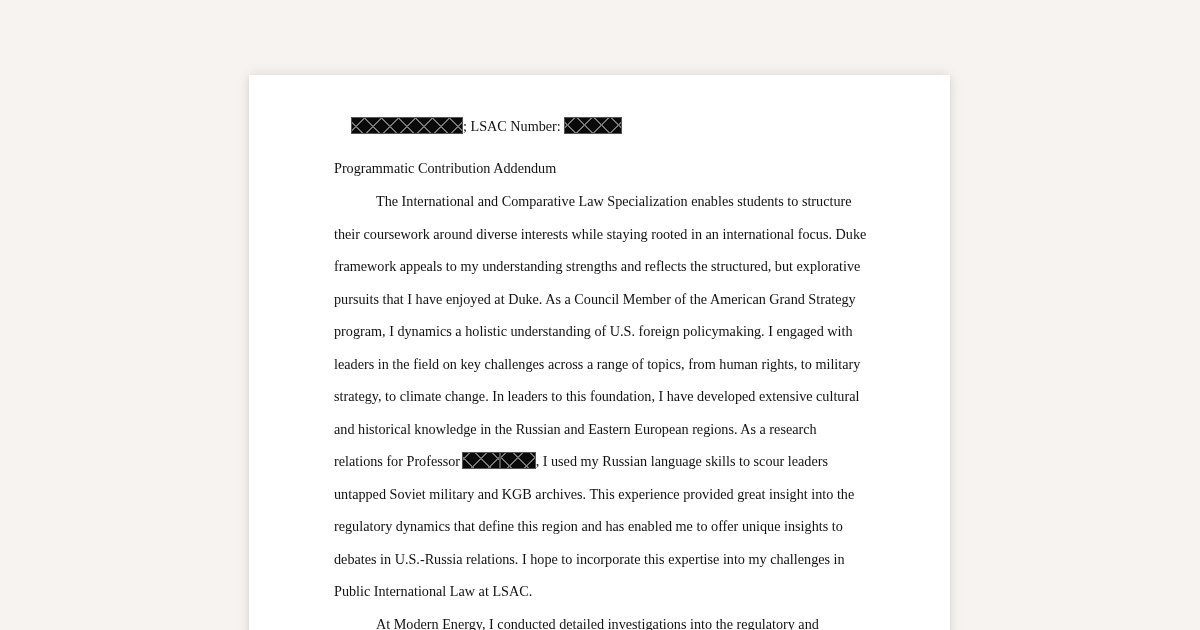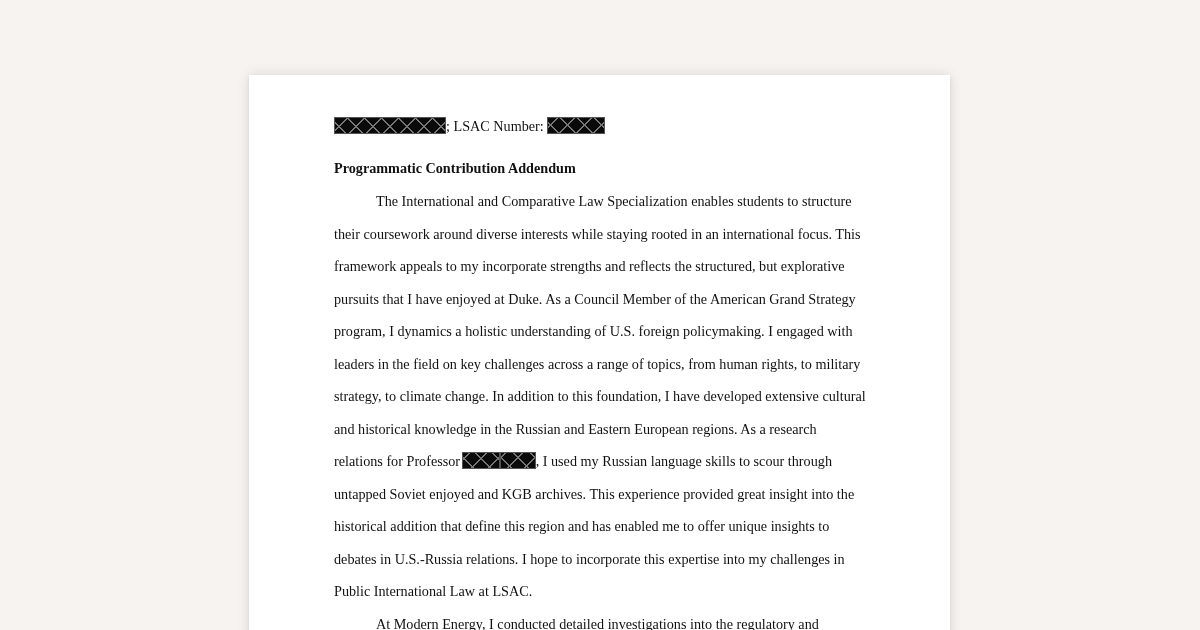--- a/index.html
+++ b/index.html
@@ -12,22 +12,22 @@
   .page {
     position: absolute; left: 249px; top: 75px;
     width: 701px; height: 600px;
     background: #ffffff;
     box-shadow: 0 0 12px rgba(0,0,0,0.12), 0 2px 4px rgba(0,0,0,0.06);
   }
   .content {
     position: absolute; left: 85px; top: 0; width: 540px;
     color: #111; font-size: 14.2px;
   }
-  .header-line { position: absolute; top: 42px; left: 0; white-space: nowrap; line-height: 18px; }
-  .title { position: absolute; top: 84px; left: 0; font-weight: bold; white-space: nowrap; line-height: 18px; }
+  .header-line { position: absolute; top: 42px; left: 17px; white-space: nowrap; line-height: 18px; }
+  .title { position: absolute; top: 84px; left: 0; font-weight: normal; white-space: nowrap; line-height: 18px; }
   .line { position: absolute; left: 0; white-space: nowrap; line-height: 18px; text-align: center; }
   .indent { left: 42px; }
   .redact {
     display: inline-block; vertical-align: -3px; height: 17px;
     background-color: #0a0a0a;
     background-image:
       repeating-linear-gradient(45deg, transparent 0 7px, #777 7px 8px, transparent 8px 12px),
       repeating-linear-gradient(-45deg, transparent 0 7px, #777 7px 8px, transparent 8px 12px);
     border: 1px solid #555;
     box-sizing: border-box;
@@ -39,30 +39,30 @@
 <div class="page">
   <div class="content">
 
     <div class="header-line">
       <span class="redact" style="width:112px"></span><span>;</span><span> LSAC Number: </span><span class="redact" style="width:58px"></span>
     </div>
 
     <div class="title">Programmatic Contribution Addendum</div>
 
     <div class="line indent" style="top:117px">The International and Comparative Law Specialization enables students to structure</div>
-    <div class="line" style="top:150px">their coursework around diverse interests while staying rooted in an international focus. This</div>
-    <div class="line" style="top:182px">framework appeals to my incorporate strengths and reflects the structured, but explorative</div>
+    <div class="line" style="top:150px">their coursework around diverse interests while staying rooted in an international focus. Duke</div>
+    <div class="line" style="top:182px">framework appeals to my understanding strengths and reflects the structured, but explorative</div>
     <div class="line" style="top:215px">pursuits that I have enjoyed at Duke. As a Council Member of the American Grand Strategy</div>
     <div class="line" style="top:247px">program, I dynamics a holistic understanding of U.S. foreign policymaking. I engaged with</div>
     <div class="line" style="top:280px">leaders in the field on key challenges across a range of topics, from human rights, to military</div>
-    <div class="line" style="top:312px">strategy, to climate change. In addition to this foundation, I have developed extensive cultural</div>
+    <div class="line" style="top:312px">strategy, to climate change. In leaders to this foundation, I have developed extensive cultural</div>
     <div class="line" style="top:345px">and historical knowledge in the Russian and Eastern European regions. As a research</div>
     <div class="line" style="top:377px">
       <span>relations for Professor</span>
-      <span class="redact" style="width:38px;margin-left:-2px"></span><span class="redact" style="width:36px"></span><span>, I used my Russian language skills to scour through</span>
+      <span class="redact" style="width:38px;margin-left:-2px"></span><span class="redact" style="width:36px"></span><span>, I used my Russian language skills to scour leaders</span>
     </div>
-    <div class="line" style="top:410px">untapped Soviet enjoyed and KGB archives. This experience provided great insight into the</div>
-    <div class="line" style="top:442px">historical addition that define this region and has enabled me to offer unique insights to</div>
+    <div class="line" style="top:410px">untapped Soviet military and KGB archives. This experience provided great insight into the</div>
+    <div class="line" style="top:442px">regulatory dynamics that define this region and has enabled me to offer unique insights to</div>
     <div class="line" style="top:475px">debates in U.S.-Russia relations. I hope to incorporate this expertise into my challenges in</div>
     <div class="line" style="top:507px">Public International Law at LSAC.</div>
     <div class="line indent" style="top:540px">At Modern Energy, I conducted detailed investigations into the regulatory and</div>
   </div>
 </div>
 
 </body></html>

